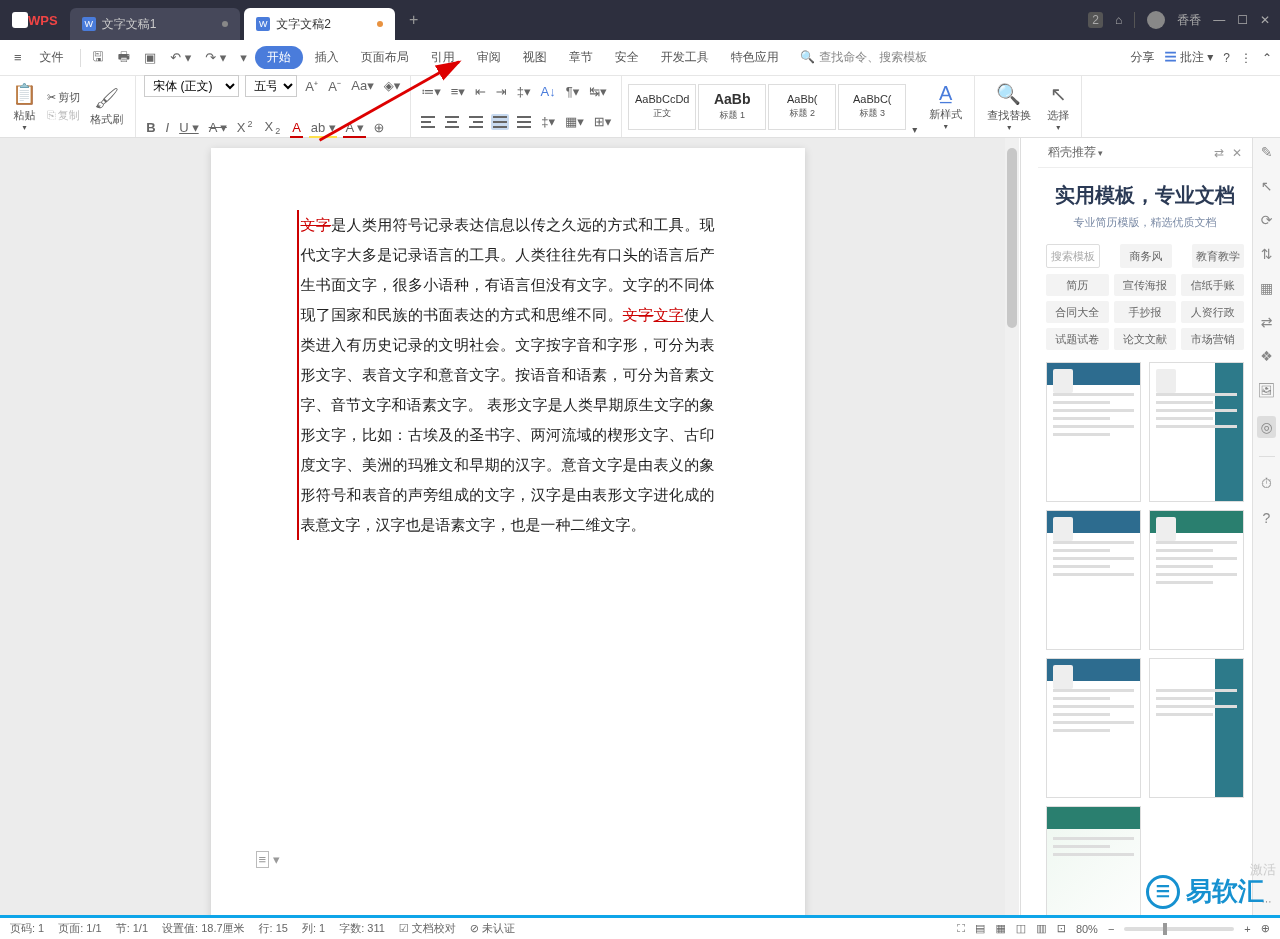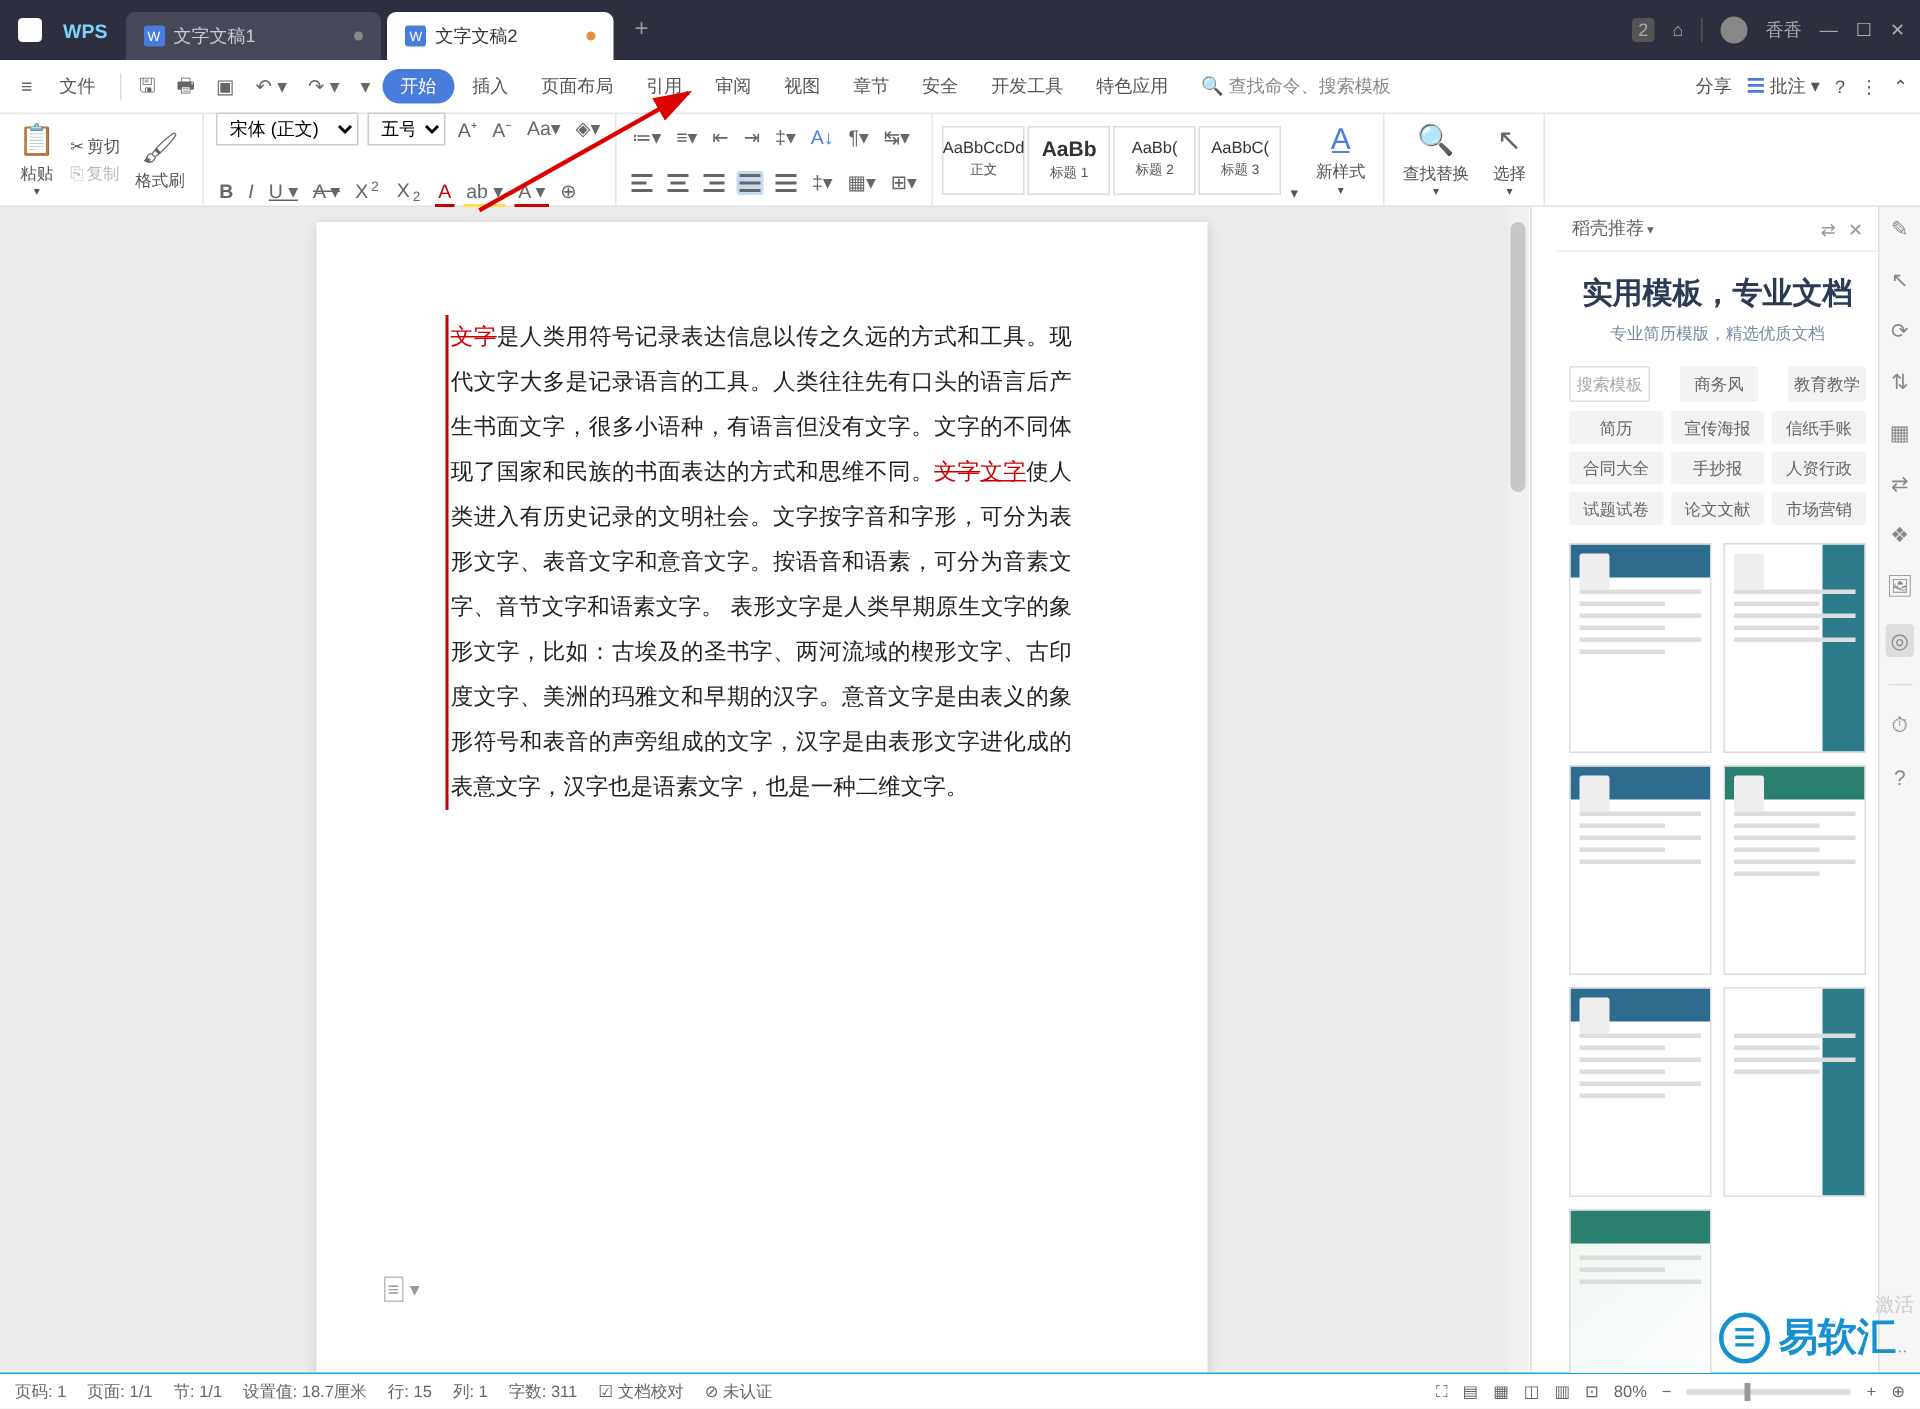--- a/index.html
+++ b/index.html
@@ -1,20 +1,20 @@
 <!DOCTYPE html>
 <html><head>
 <meta charset="utf-8">
 <style>
 * { box-sizing: border-box; margin: 0; padding: 0; font-family: "Microsoft YaHei", "SimSun", sans-serif; }
 body { width: 1280px; height: 939px; background: #fff; overflow: hidden; position: relative; }
 
 
 .titlebar { height: 40px; background: #2d2f3e; display: flex; align-items: center; color: #ccc; font-size: 12px; }
-.wps-logo { padding: 0 12px; display: flex; align-items: center; gap: 14px; font-weight: bold; color: #7dd3fc; font-size: 13px; }
+.wps-logo { padding: 0 12px; display: flex; align-items: center; gap: 0; font-weight: bold; color: #ef4444; font-size: 13px; }
 .tab { height: 32px; margin-top: 8px; background: #46485a; border-radius: 6px 6px 0 0; display: flex; align-items: center; padding: 0 12px; gap: 6px; margin-right: 4px; font-size: 12px; cursor: pointer; }
 .tab.active { background: #fff; color: #333; }
 .tab-icon { width: 14px; height: 14px; background: #4a7cdb; border-radius: 2px; display: inline-flex; align-items: center; justify-content: center; color: #fff; font-size: 9px; }
 .tab.active .tab-close-dot { display:inline-block; width:6px; height:6px; border-radius:50%; background:#e89240; margin-left:40px;}
 .tab-add { color: #999; font-size: 16px; padding: 0 10px; cursor: pointer; }
 .titlebar-right { margin-left: auto; display: flex; align-items: center; gap: 12px; padding-right: 10px; }
 .titlebar-right span { color: #aaa; cursor: pointer; font-size: 12px; }
 .badge-num { background: #555; border-radius: 3px; padding: 1px 4px; font-size: 10px; color:#ccc; }
 .avatar-small { width: 18px; height: 18px; border-radius: 50%; background: #888; }
 
@@ -42,21 +42,21 @@
 .sup { font-size: 9px; vertical-align: super; } .sub { font-size: 9px; vertical-align: sub; }
 .color-a { position: relative; display: inline-block; font-size: 13px; }
 .color-a::after { content:""; position:absolute; left:0; right:0; bottom:-2px; height:3px; background: var(--c); }
 .align-btn { width: 18px; height: 16px; display:inline-flex; flex-direction:column; justify-content:space-between; cursor:pointer; padding:1px;}
 .align-btn i { height:2px; background:#666; }
 .align-btn.center i:nth-child(2){ width:70%; margin:0 auto;} 
 .align-btn.left i:nth-child(2){ width:70%;}
 .align-btn.right i:nth-child(2){ width:70%; margin-left:auto;}
 .align-btn.active { background:#c8daf0; border-radius:2px; }
 .style-gal { display: flex; gap: 2px; align-items: stretch; }
-.style-box { border: 1px solid #ddd; width: 55px; height: 46px; display:flex; flex-direction:column; align-items:center; justify-content:center; font-size:9px; cursor:pointer; }
+.style-box { border: 1px solid #ddd; width: 68px; height: 46px; display:flex; flex-direction:column; align-items:center; justify-content:center; font-size:9px; cursor:pointer; }
 .style-box .sample { font-size: 11px; color:#333; margin-bottom:2px;}
 .style-box .sample.big { font-size: 14px; font-weight:bold;}
 
 
 .editor-area { position: absolute; top: 138px; left: 0; right: 265px; bottom: 24px; background: #ececec; overflow: hidden; }
 .page { width: 594px; min-height: 780px; background: #fff; margin: 10px auto; box-shadow: 0 2px 8px rgba(0,0,0,0.15); padding: 62px 90px 50px 90px; position: relative; font-family: "SimSun", serif; }
 .body-text { font-size: 15px; line-height: 30px; color: #222; text-align: justify; border-left: 2px solid #c00; padding-left: 2px; margin-left:-4px; }
 .red-strike { color: #c00; text-decoration: line-through; }
 .red-under { color: #c00; text-decoration: underline; }
 .footnote-link { color: #c00; text-decoration: underline; font-size: 15px; margin-top: 12px; display: block; padding-left: 14px; }
@@ -83,21 +83,21 @@
 .thumb .lines { position:absolute; top:30px; left:6px; right:6px; bottom:6px; }
 .thumb .lines i { display:block; height:3px; background:#ddd; margin-bottom:5px; }
 .thumb .lines i:nth-child(2n){ width:70%;}
 .thumb .badge { position:absolute; bottom:0; left:0; background:rgba(0,0,0,0.6); color:#fff; font-size:10px; padding:1px 4px;}
 
 
 .rail { position: absolute; top: 138px; right: 0; width: 28px; bottom: 24px; background: #f6f6f6; border-left: 1px solid #e0e0e0; display: flex; flex-direction: column; align-items: center; padding-top:6px; gap: 18px; color: #888; font-size: 14px; }
 .rail span { cursor: pointer; }
 
 
-.statusbar { position: absolute; bottom: 0; left: 0; right: 0; height: 24px; background: #fff; border-top: 1px solid #0ea5e9; display: flex; align-items: center; font-size: 11px; color: #666; padding: 0 10px; gap: 14px; }
+.statusbar { position: absolute; bottom: 0; left: 0; right: 0; height: 24px; background: #fff; border-top: 3px solid #0ea5e9; display: flex; align-items: center; font-size: 11px; color: #666; padding: 0 10px; gap: 14px; }
 .statusbar .right { margin-left: auto; display: flex; align-items: center; gap: 10px; }
 .zoom-slider { width: 110px; height: 4px; background: #ddd; position: relative; border-radius:2px;}
 .zoom-slider .knob { position:absolute; top:-4px; width:4px; height:12px; background:#999; left:35%;}
 
 
 .arrow { position: absolute; top: 58px; left: 316px; width: 160px; height: 86px; pointer-events:none; z-index:50;}
 
 
 .wm { position: absolute; right: 16px; bottom: 30px; font-size: 26px; font-weight: bold; color: #1691d0; display:flex; align-items:center; gap:6px; z-index:60;}
 .wm .ico { width: 34px; height: 34px; border: 3px solid #1691d0; border-radius: 50%; display:inline-flex; align-items:center; justify-content:center; font-size:16px;}

